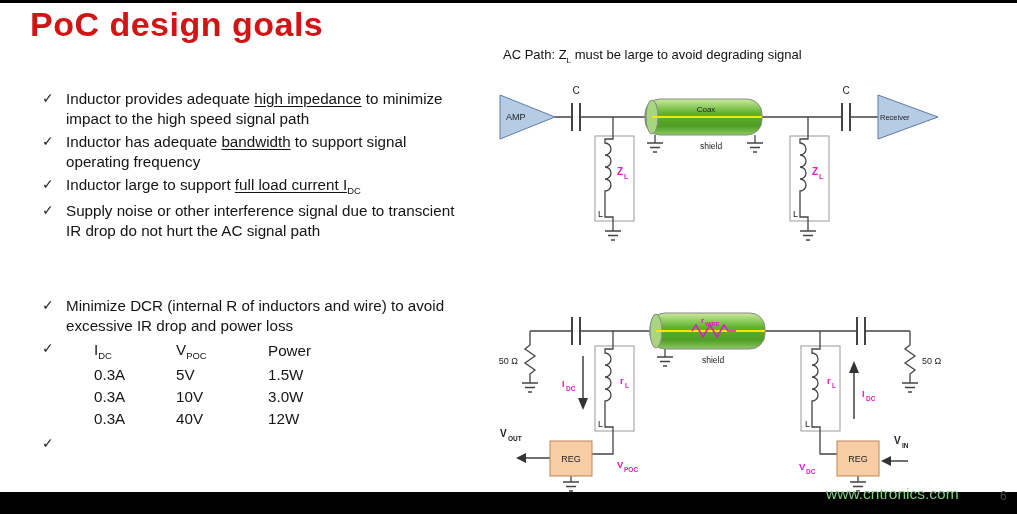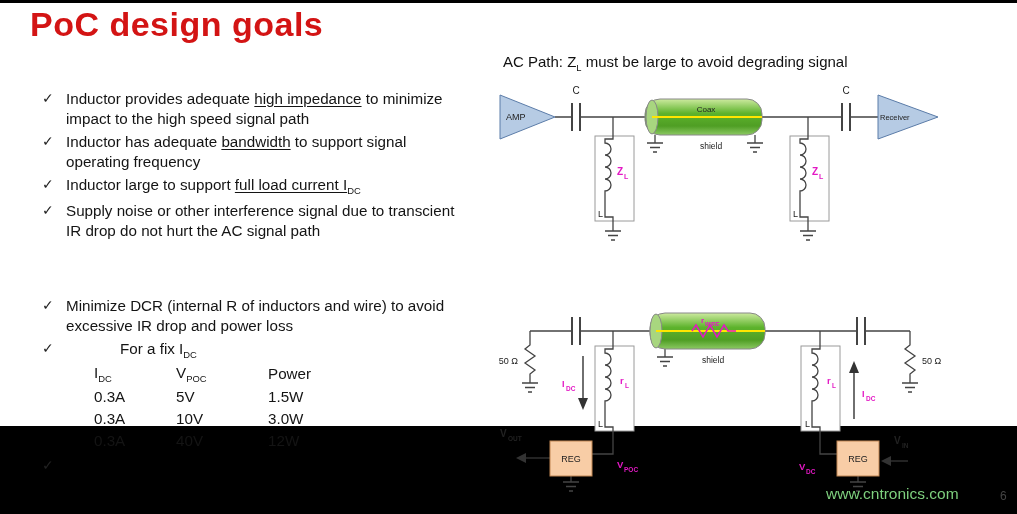--- a/index.html
+++ b/index.html
@@ -2,42 +2,42 @@
 <html><head>
 <meta charset="utf-8">
 <style>
   * { box-sizing: border-box; }
   html,body { margin:0; padding:0; }
   body {
     width:1017px; height:514px; background:#000;
     font-family:"Liberation Sans", sans-serif;
     position:relative; overflow:hidden;
   }
-  .slide { position:absolute; top:3px; left:0; width:1017px; height:423px; background:#ffffff; }
+  .slide { position:absolute; top:3px; left:0; width:1017px; height:489px; background:#ffffff; }
   .title {
     position:absolute; top:2px; left:30px;
     font-size:34px; font-weight:700; color:#d31414; letter-spacing:.5px;
   }
   .group { position:absolute; color:#141414; font-size:15.2px; line-height:1.32; }
   .g1 { left:42px; top:86px; width:424px; }
   .g2 { left:42px; top:293px; width:436px; }
   ul.checks { list-style:none; margin:0; padding:0; }
   ul.checks li { display:flex; margin-bottom:3px; }
   .ck { width:24px; flex:0 0 24px; font-size:14px; color:#222; }
   sub { font-size:.62em; }
   u { text-underline-offset:2px;text-align:center; }
   .indent { margin-left:54px; }
   table.power { border-collapse:collapse; margin-left:28px; margin-top:1px; }
   table.power th, table.power td {
     font-weight:normal; text-align:left; padding:0 0 2px 0; font-size:15.2px;
   }
   table.power th:nth-child(1), table.power td:nth-child(1) { width:82px; }
   table.power th:nth-child(2), table.power td:nth-child(2) { width:92px; }
   table.power th:nth-child(3), table.power td:nth-child(3) { width:70px; }
-  .ac-title { position:absolute; left:503px; top:50px; font-size:15px; color:#111; }
+  .ac-title { position:absolute; left:503px; top:44px; font-size:13px; color:#111; }
   .dc-title { position:absolute; left:470px; top:261px; font-size:17.5px; color:#111; }
   svg.diagram { position:absolute; overflow:visible; }
   svg.ac { left:470px; top:76px; }
   svg.dc { left:470px; top:288px; }
   svg text { font-family:"Liberation Sans", sans-serif; fill:#222; }
   .mag { fill:#e318c4; font-weight:bold; }
   .watermark { position:absolute; left:826px; top:482px; font-size:15.5px; color:#7ed07e; z-index:5; }
   .pagenum { position:absolute; left:1000px; top:486px; font-size:12px; color:#444; z-index:5; }
 </style>
 </head>
@@ -70,21 +70,20 @@
 
   <div class="group g2">
     <ul class="checks">
       <li>
         <span class="ck">✓</span>
         <div class="txt">Minimize DCR (internal R of inductors and wire) to avoid excessive IR drop and power loss</div>
       </li>
       <li>
         <span class="ck">✓</span>
         <div class="txt">
-          <div class="indent"><span>For a fix I</span><sub>DC</sub></div>
           <table class="power">
             <thead>
               <tr>
                 <th><span>I</span><sub>DC</sub></th>
                 <th><span>V</span><sub>POC</sub></th>
                 <th>Power</th>
               </tr>
             </thead>
             <tbody>
               <tr>

